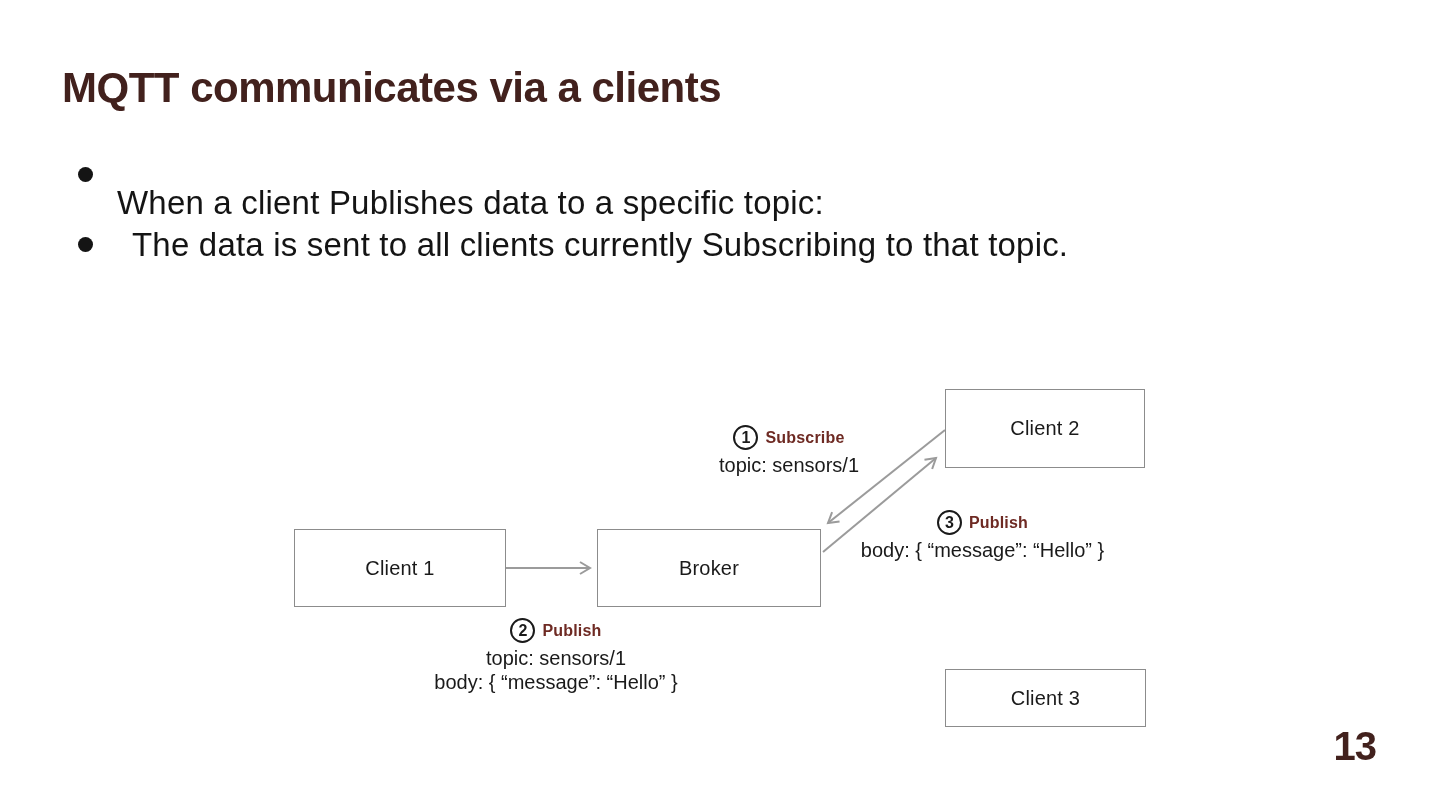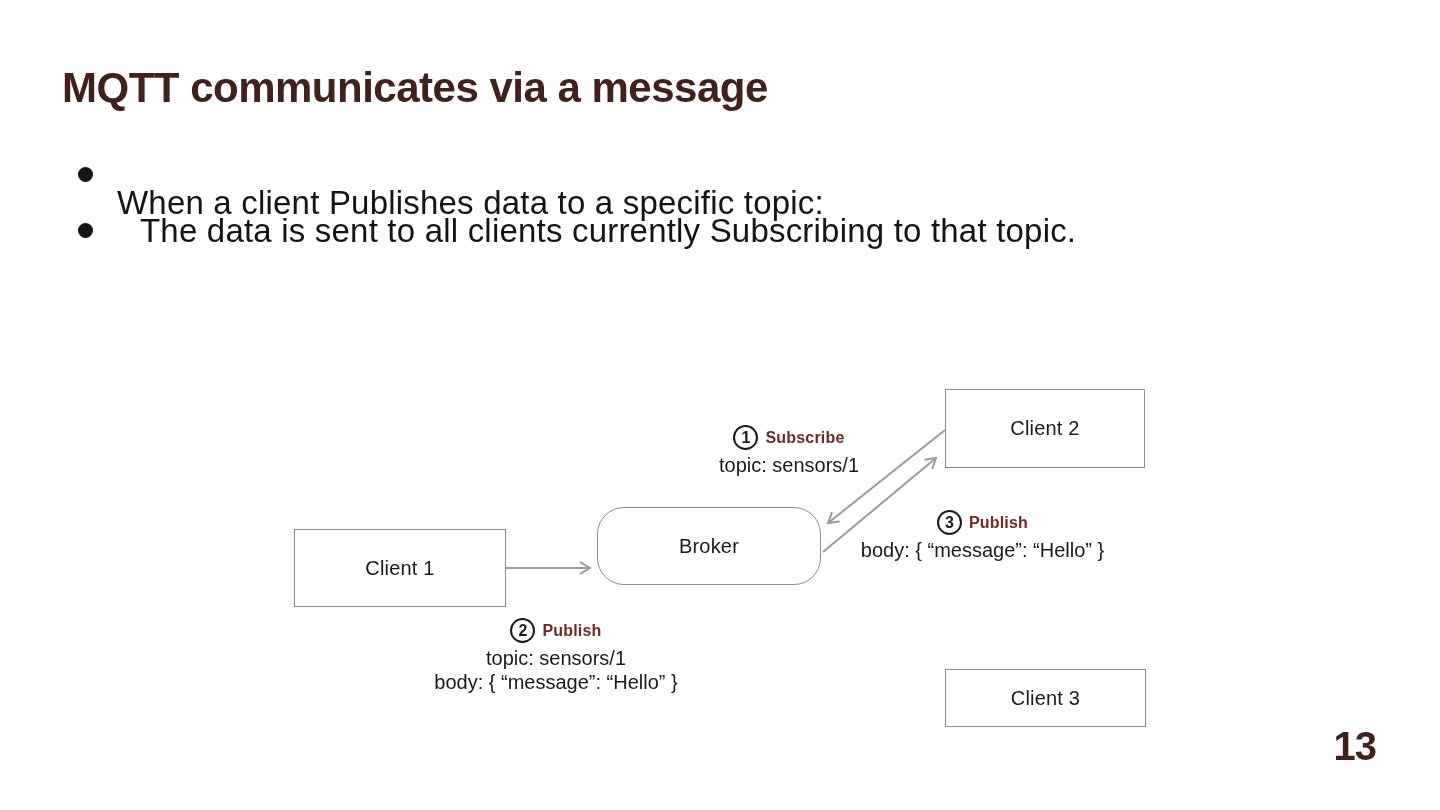--- a/index.html
+++ b/index.html
@@ -7,40 +7,40 @@
   body { position: relative; font-family: "Liberation Sans", "DejaVu Sans", sans-serif; }
 
   .slide-title {
     position: absolute; left: 62px; top: 64px;
     font-size: 42px; font-weight: 800; letter-spacing: -0.5px;
     color: #42211d;
   }
 
   .bullet-row { position: absolute; left: 78px; display: flex; align-items: flex-start; }
   .bullet-row.row1 { top: 154px; flex-direction: column; }
-  .bullet-row.row2 { top: 210px; gap: 8px; }
+  .bullet-row.row2 { top: 224px; }
   .bullet-dot {
     width: 15px; height: 15px; border-radius: 50%; background: #141414;
     margin-top: 13px; flex: 0 0 auto;
   }
   .bullet-text {
     margin-left: 39px; font-size: 33px; font-weight: 300; color: #141414;
     letter-spacing: 0.2px; white-space: nowrap; line-height: 41px;
   }
 
   .diagram-layer { position: absolute; left: 0; top: 0; width: 1440px; height: 810px; }
   svg.arrows { position: absolute; left: 0; top: 0; width: 1440px; height: 810px; }
 
   .node {
     position: absolute; background: #ffffff; border: 1.5px solid #8c8c8c;
     display: flex; align-items: center; justify-content: center;
     font-size: 20px; color: #1a1a1a; letter-spacing: 0.2px;
   }
   .node.client1 { left: 294px; top: 529px; width: 212px; height: 78px; }
-  .node.broker  { left: 597px; top: 507px; width: 224px; height: 78px; border-radius: 27px; }
+  .node.broker  { left: 597px; top: 529px; width: 224px; height: 78px; }
   .node.client2 { left: 945px; top: 389px; width: 200px; height: 79px; }
   .node.client3 { left: 945px; top: 669px; width: 201px; height: 58px; }
 
   .annotation { position: absolute; text-align: center; color: #1a1a1a; }
   .annotation .head {
     display: flex; align-items: center; justify-content: center;
     height: 27px; margin-bottom: 2px;
   }
   .circle-num {
     display: inline-flex; align-items: center; justify-content: center;
@@ -56,21 +56,21 @@
   .ann-publish3  { left: 840px; top: 509px; width: 285px; }
 
   .page-number {
     position: absolute; right: 64px; top: 724px;
     font-size: 40px; font-weight: 800; color: #42211d; letter-spacing: -1px;
   }
 </style>
 </head>
 <body>
 
-<h1 class="slide-title">MQTT communicates via a message</h1>
+<h1 class="slide-title">MQTT communicates via a clients</h1>
 
 <div class="bullet-row row1">
   <span class="bullet-dot"></span>
   <span class="bullet-text">When a client Publishes data to a specific topic:</span>
 </div>
 
 <div class="bullet-row row2">
   <span class="bullet-dot"></span>
   <span class="bullet-text">The data is sent to all clients currently Subscribing to that topic.</span>
 </div>

